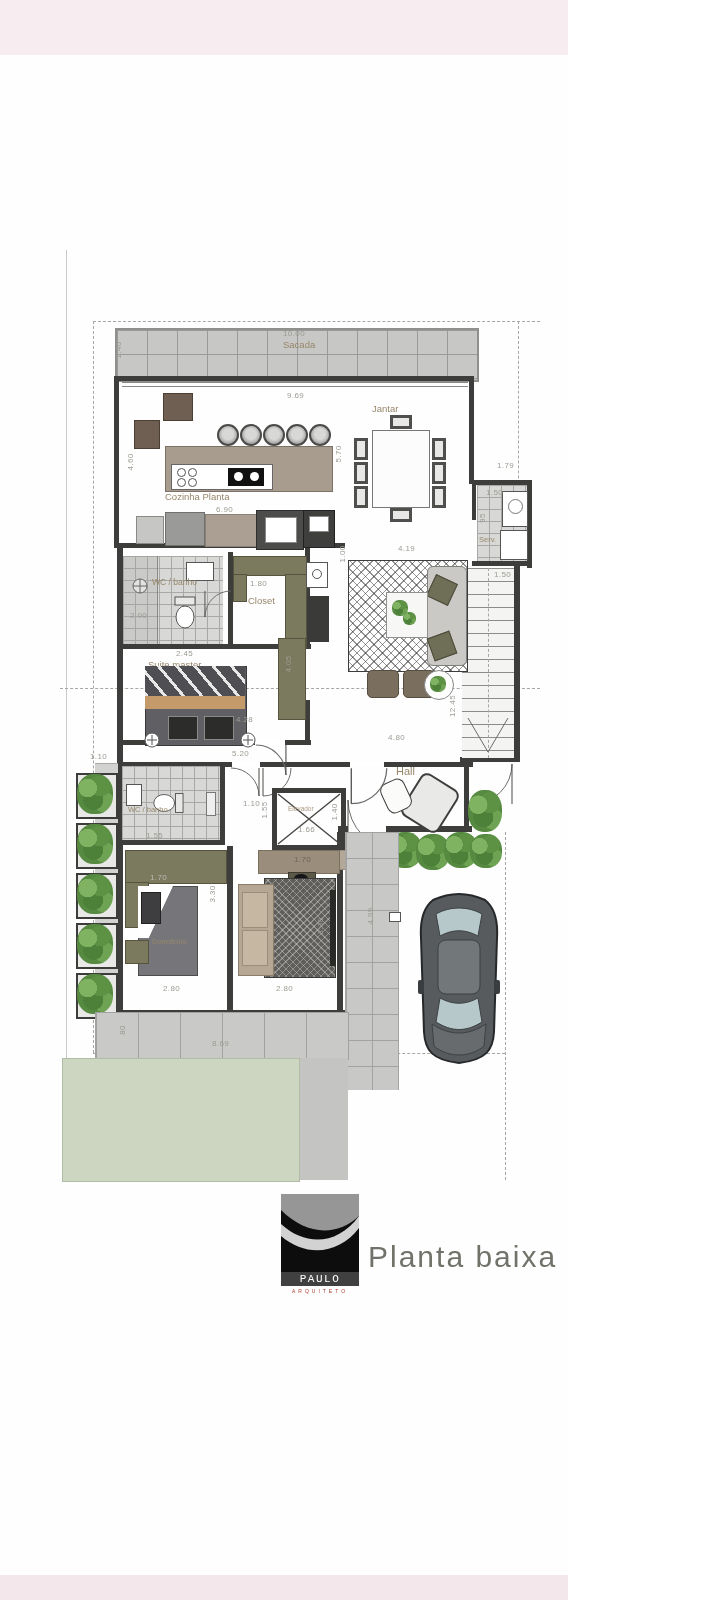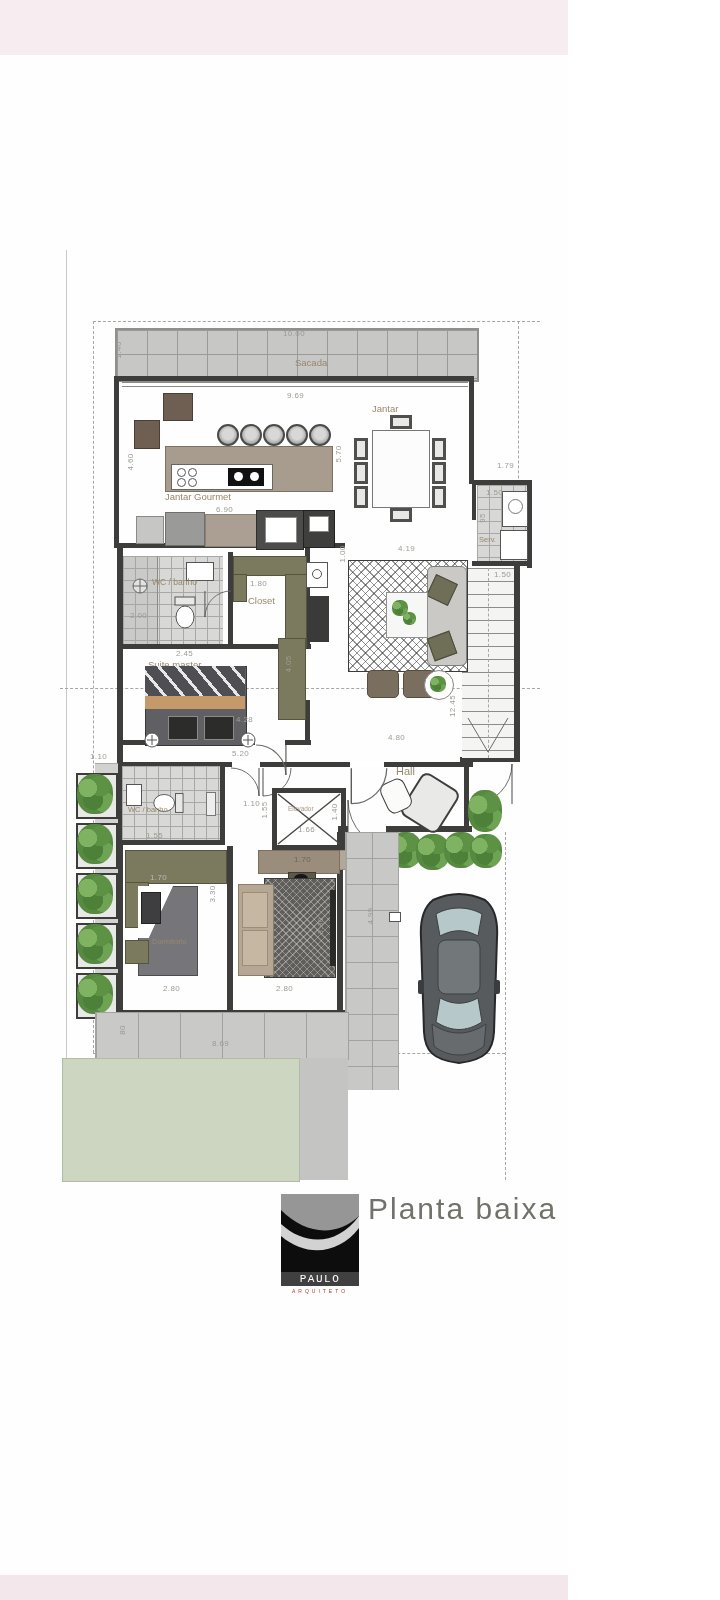--- a/index.html
+++ b/index.html
@@ -27,21 +27,21 @@
   .crossL{background-image:repeating-linear-gradient(45deg,rgba(235,235,235,.35) 0 1px,rgba(0,0,0,0) 1px 5px),
          repeating-linear-gradient(-45deg,rgba(235,235,235,.35) 0 1px,rgba(0,0,0,0) 1px 5px);}
   .stairs{background-color:#f4f4f2;background-image:repeating-linear-gradient(180deg,#8c8c8a 0 1px,rgba(0,0,0,0) 1px 13px);}
   .stool{position:absolute;width:18px;height:18px;border-radius:50%;border:2px solid #4a4a48;
          background:radial-gradient(circle at 50% 45%, #d8d8d6 0 40%, #9f9f9d 75%);}
   .chair{position:absolute;background:#e8e8e6;border:3px solid #4f4f4d;}
   svg{position:absolute;display:block;}
   .logo-bar{position:absolute;background:#404040;color:#fff;font-family:"Liberation Mono",monospace;
             font-size:11px;letter-spacing:1.5px;text-align:center;line-height:14px;}
   .logo-sub{position:absolute;color:#b03a2e;font-size:5px;letter-spacing:3px;text-align:center;}
-  #title-text{position:absolute;font-size:30px;color:#72726a;letter-spacing:2px;}
+  #title-text{position:absolute;font-size:30px;color:#72726a;letter-spacing:2px;margin-top:48px;}
   .area-line{position:absolute;font-size:22px;color:#85857b;letter-spacing:3px;}
   .area-line span{margin-right:16px;}
 </style>
 </head>
 <body>
 
 <div id="page">
 
   <div class="d" style="left:0;top:0;width:720px;height:55px;background:#f7ecf0;"></div>
   <div class="d" style="left:0;top:1575px;width:720px;height:25px;background:#f3e7eb;"></div>
@@ -53,21 +53,21 @@
   <div class="dv" style="left:93px;top:321px;height:732px;"></div>
   <div class="dv" style="left:518px;top:321px;height:247px;"></div>
   <div class="dv" style="left:505px;top:832px;height:348px;"></div>
 
   <div class="d" style="left:115px;top:328px;width:360px;height:50px;background-color:#c7c7c5;border:2px solid #8f8f8d;
               background-image:linear-gradient(90deg,#9a9a98 1px,rgba(0,0,0,0) 1px),linear-gradient(#9a9a98 1px,rgba(0,0,0,0) 1px);
               background-size:30px 24px;"></div>
   <div class="d" style="left:122px;top:382px;width:346px;height:1px;background:#8a8a8a;"></div>
   <div class="d" style="left:122px;top:386px;width:346px;height:1px;background:#8a8a8a;"></div>
   <span class="dim" style="left:283px;top:330px;">10.00</span>
-  <span class="rlabel" style="left:283px;top:358px;margin-left:12px;">Sacada</span>
+  <span class="rlabel" style="left:283px;top:340px;">Sacada</span>
   <span class="dim v" style="left:104px;top:346px;">1.40</span>
 
   <div class="wall" style="left:114px;top:376px;width:360px;height:5px;"></div>
   <div class="wall" style="left:114px;top:376px;width:5px;height:172px;"></div>
   <div class="wall" style="left:117px;top:548px;width:6px;height:468px;"></div>
   <div class="wall" style="left:117px;top:543px;width:228px;height:5px;"></div>
   <div class="wall" style="left:469px;top:376px;width:5px;height:108px;"></div>
   <div class="wall" style="left:472px;top:480px;width:60px;height:5px;"></div>
   <div class="wall" style="left:527px;top:480px;width:5px;height:88px;"></div>
   <div class="wall" style="left:472px;top:561px;width:60px;height:5px;"></div>
@@ -101,21 +101,21 @@
   <div class="d" style="left:250px;top:472px;width:9px;height:9px;border-radius:50%;background:#fff;"></div>
   <div class="d" style="left:177px;top:468px;width:7px;height:7px;border-radius:50%;border:1px solid #555;"></div>
   <div class="d" style="left:188px;top:468px;width:7px;height:7px;border-radius:50%;border:1px solid #555;"></div>
   <div class="d" style="left:177px;top:478px;width:7px;height:7px;border-radius:50%;border:1px solid #555;"></div>
   <div class="d" style="left:188px;top:478px;width:7px;height:7px;border-radius:50%;border:1px solid #555;"></div>
   <div class="stool" style="left:217px;top:424px;"></div>
   <div class="stool" style="left:240px;top:424px;"></div>
   <div class="stool" style="left:263px;top:424px;"></div>
   <div class="stool" style="left:286px;top:424px;"></div>
   <div class="stool" style="left:309px;top:424px;"></div>
-  <span class="rlabel" style="left:165px;top:492px;">Jantar Gourmet</span>
+  <span class="rlabel" style="left:165px;top:492px;">Cozinha Planta</span>
   <span class="dim" style="left:287px;top:392px;">9.69</span>
   <span class="dim v" style="left:116px;top:458px;">4.60</span>
   <span class="dim v" style="left:324px;top:450px;">5.70</span>
   <span class="dim" style="left:216px;top:506px;">6.90</span>
 
   <div class="d" style="left:136px;top:516px;width:26px;height:26px;background:#c6c6c4;border:1px solid #8a8a88;"></div>
   <div class="d" style="left:165px;top:512px;width:38px;height:32px;background:#9a9a98;border:1px solid #6f6f6d;"></div>
   <div class="d" style="left:205px;top:514px;width:50px;height:31px;background:#ab9f93;border:1px solid #8a8075;"></div>
   <div class="d" style="left:256px;top:510px;width:46px;height:38px;background:#4c4c4a;border:1px solid #2e2e2c;"></div>
   <div class="d" style="left:265px;top:517px;width:30px;height:24px;background:#fff;border:1px solid #888;"></div>

